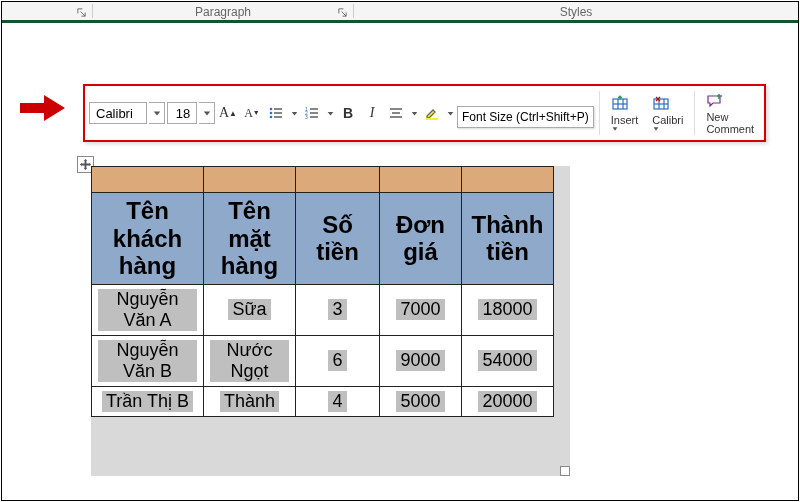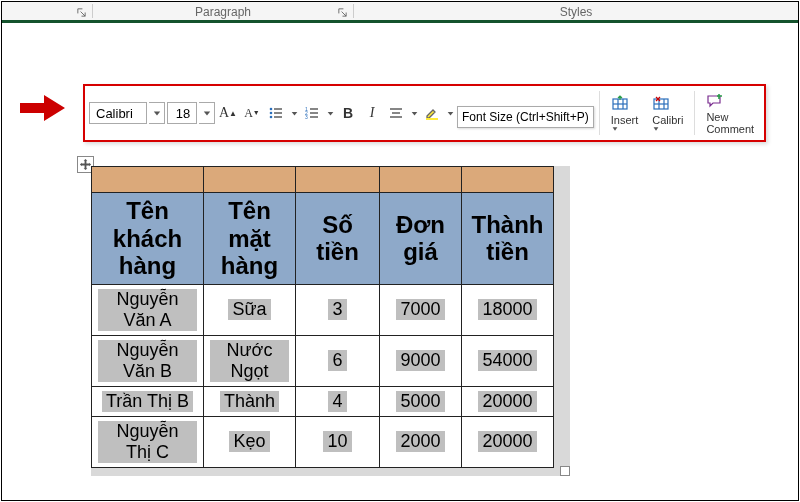--- a/index.html
+++ b/index.html
@@ -375,25 +375,18 @@
       <td><span class="sel">9000</span></td>
       <td><span class="sel">54000</span></td>
     </tr>
     <tr>
       <td><span class="sel">Trần Thị B</span></td>
       <td><span class="sel">Thành</span></td>
       <td><span class="sel">4</span></td>
       <td><span class="sel">5000</span></td>
       <td><span class="sel">20000</span></td>
     </tr>
-    <tr>
-      <td><span class="sel">Nguyễn Thị C</span></td>
-      <td><span class="sel">Kẹo</span></td>
-      <td><span class="sel">10</span></td>
-      <td><span class="sel">2000</span></td>
-      <td><span class="sel">20000</span></td>
-    </tr>
   </tbody>
     </table>
 
   <div class="resize-sq" style="left:558px; top:464px;"></div>
 
 </div>
 
 </body></html>

